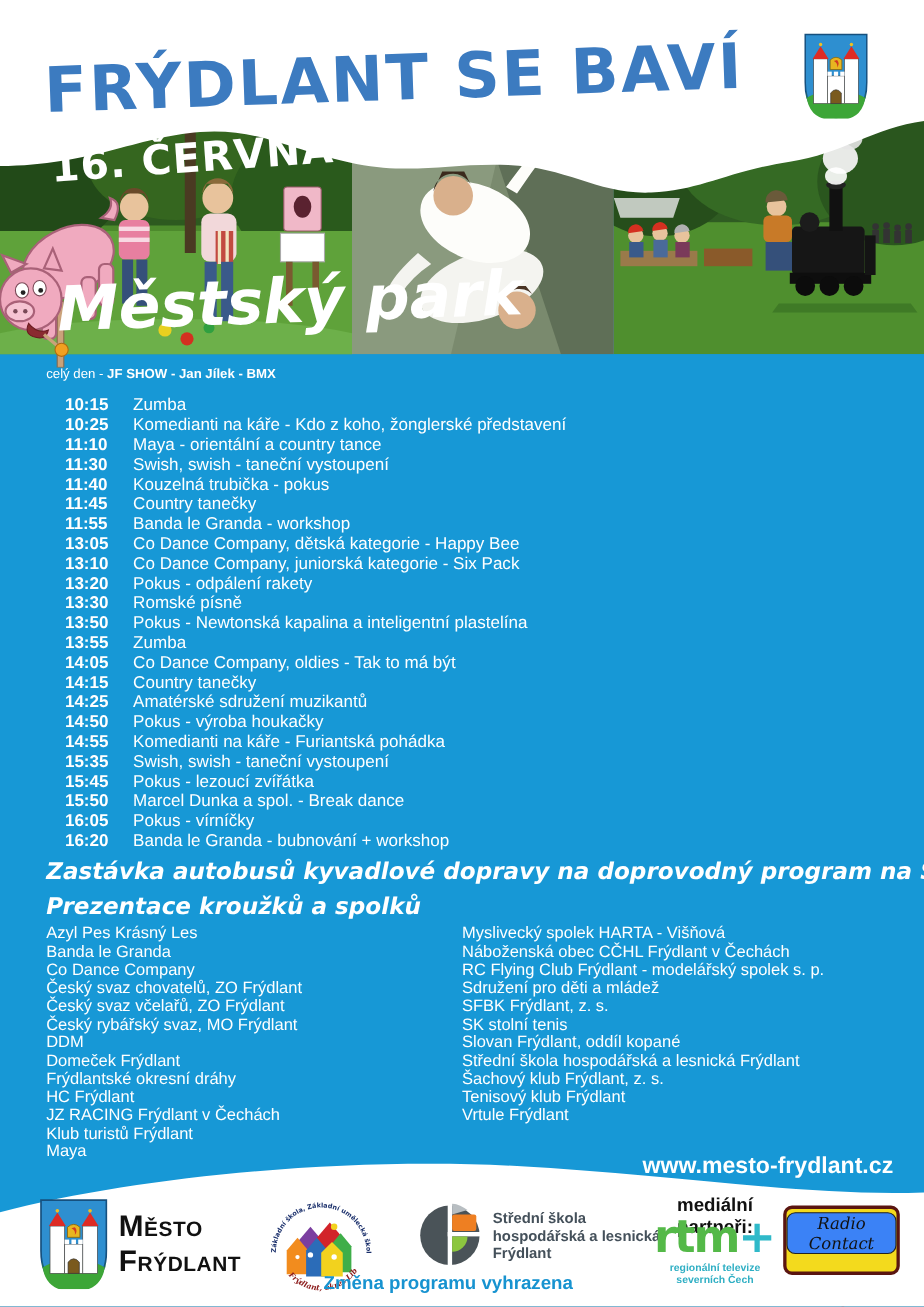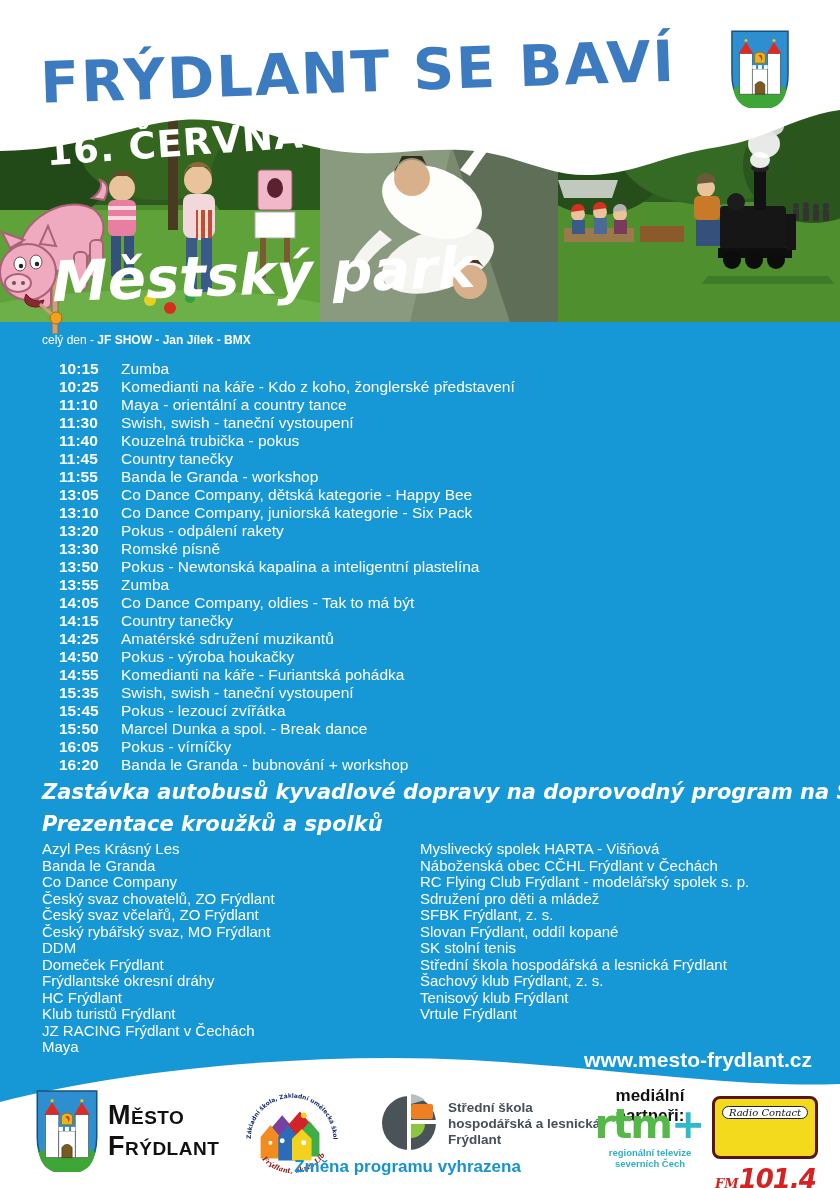--- a/index.html
+++ b/index.html
@@ -76,22 +76,22 @@
   #rtm-logo{top:1100px;left:580px;width:140px;text-align:center;font-family:"DejaVu Sans",sans-serif;}
   #rtm-logo .rtm{font-size:41px;font-weight:bold;color:#54b948;letter-spacing:-2px;}
   #rtm-logo .plus{font-size:41px;font-weight:bold;color:#2fb9c9;}
   #rtm-sub{top:1147px;left:580px;width:140px;text-align:center;color:#2fafc4;font-weight:bold;font-size:9.5px;line-height:11px;}
   #radio-logo{
     top:1096px;left:712px;width:100px;height:54px;background:#f3da1d;
     border:3px solid #5a1510;border-radius:8px;text-align:center;padding-top:3px;
   }
   #radio-name{
     display:inline-block;font-family:"DejaVu Serif",serif;font-style:italic;
-    font-size:10px;color:#111;border:1.5px solid #222;border-radius:8px;
-    padding:0 6px;background:#ffffff;
+    font-size:15px;color:#111;border:1.5px solid #222;border-radius:8px;
+    padding:0 6px;background:#3b82f6;
   }
   #radio-freq{color:#d42121;font-style:italic;font-weight:bold;line-height:26px;margin-top:46px;}
   #radio-freq .fm{font-size:13px;font-family:"DejaVu Serif",serif;}
   #radio-freq .num{font-size:26px;font-family:"DejaVu Sans",sans-serif;letter-spacing:-1px;}
   #disclaimer{
     top:1157px;left:0;width:815px;text-align:center;color:#1793d0;
     font-weight:bold;font-size:17px;z-index:5;
   }
 </style>
 </head>
@@ -400,33 +400,33 @@
   <li>Azyl Pes Krásný Les</li>
       <li>Banda le Granda</li>
       <li>Co Dance Company</li>
       <li>Český svaz chovatelů, ZO Frýdlant</li>
       <li>Český svaz včelařů, ZO Frýdlant</li>
       <li>Český rybářský svaz, MO Frýdlant</li>
       <li>DDM</li>
       <li>Domeček Frýdlant</li>
       <li>Frýdlantské okresní dráhy</li>
       <li>HC Frýdlant</li>
+      <li>JZ RACING Frýdlant v Čechách</li>
       <li>Klub turistů Frýdlant</li>
-      <li>JZ RACING Frýdlant v Čechách</li>
       <li>Maya</li>
     </ul>
   <ul id="clubs-right" class="abs clubs-col">
 
   <li>Myslivecký spolek HARTA - Višňová</li>
       <li>Náboženská obec CČHL Frýdlant v Čechách</li>
       <li>RC Flying Club Frýdlant - modelářský spolek s. p.</li>
       <li>Sdružení pro děti a mládež</li>
       <li>SFBK Frýdlant, z. s.</li>
+      <li>SK stolní tenis</li>
       <li>Slovan Frýdlant, oddíl kopané</li>
-      <li>SK stolní tenis</li>
       <li>Střední škola hospodářská a lesnická Frýdlant</li>
       <li>Šachový klub Frýdlant, z. s.</li>
       <li>Tenisový klub Frýdlant</li>
       <li>Vrtule Frýdlant</li>
     </ul>
 
   <div id="website" class="abs">www.mesto-frydlant.cz</div>
 
   <svg id="footer-wave" class="abs" width="840" height="150" viewBox="0 0 840 150">
     <path fill="#ffffff" d="M0,150 V64 C130,30 320,14 470,22 C615,30 735,50 840,46 V150 Z"></path>

